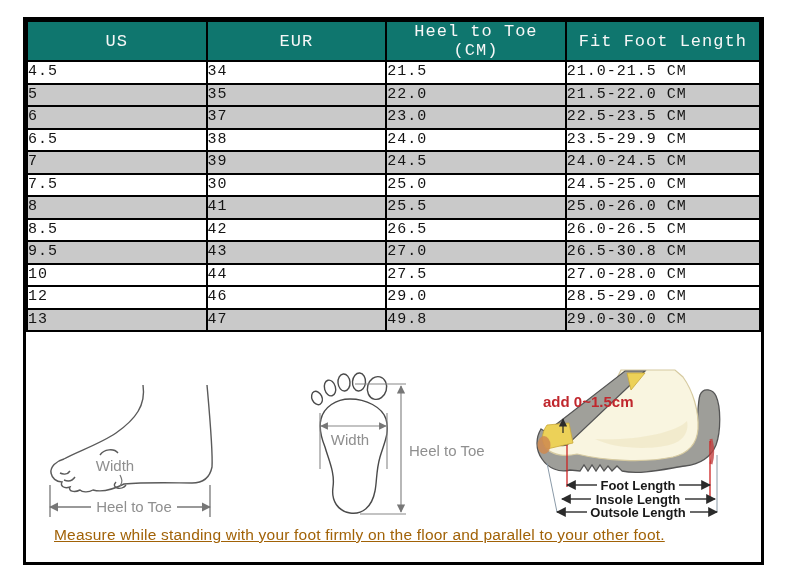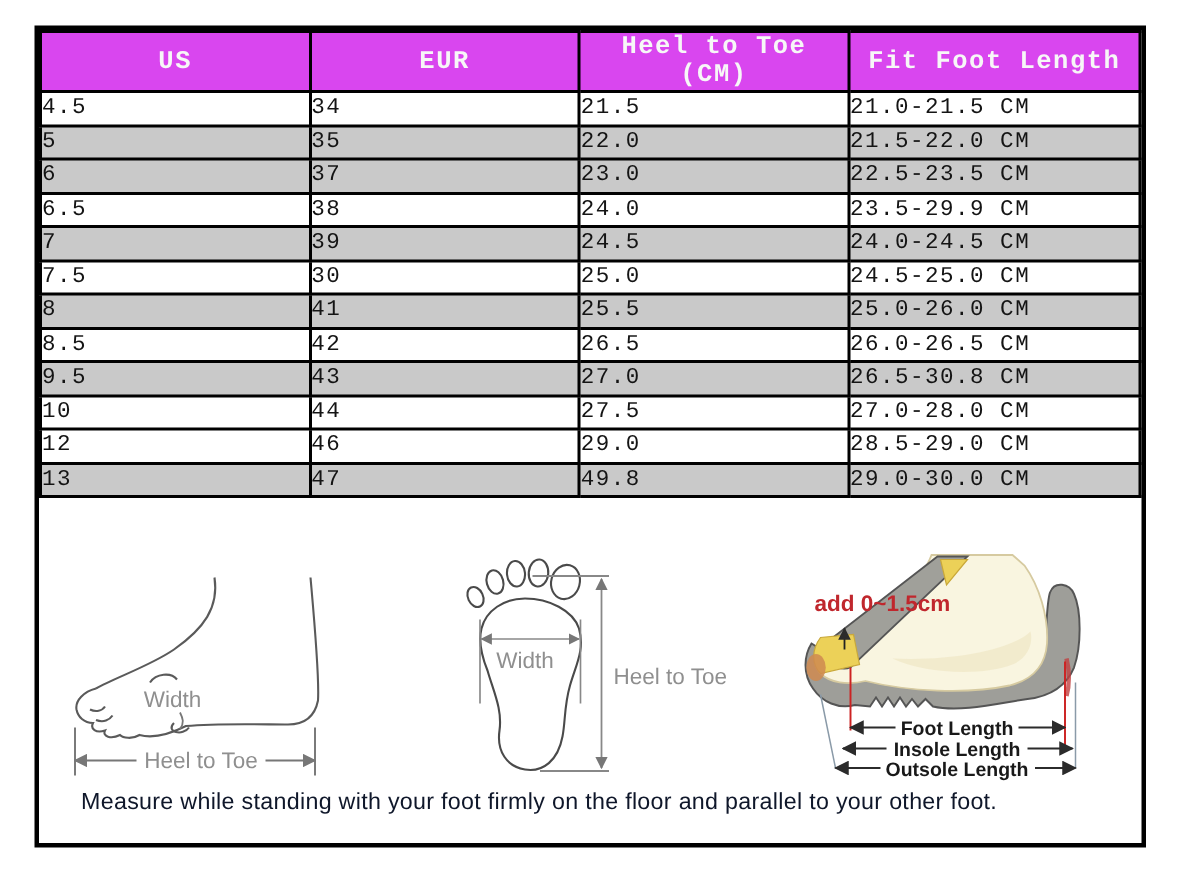--- a/index.html
+++ b/index.html
@@ -10,43 +10,44 @@
   .frame{
     position:absolute;left:23px;top:17px;width:741px;height:548px;
     border:3px solid #000;background:#fff;box-sizing:border-box;
   }
   
   table.size-table{
     width:100%;border-collapse:collapse;table-layout:fixed;
     font-family:"Liberation Mono","DejaVu Sans Mono",monospace;
   }
   table.size-table th{
-    background:#d946ef;color:#f7f7f7;font-weight:bold;
+    background:#0f766e;color:#f7f7f7;font-weight:normal;
     font-size:17px;letter-spacing:1px;height:30px;
     border:2px solid #000;padding:0;
   }
   table.size-table td{
     font-size:15px;letter-spacing:1px;
     height:20.5px;line-height:20.5px;padding:0;color:#141414;
     border:2px solid #000;background:#fff;
   }
   table.size-table tr.alt td{background:#c9c9c9;}
   
   .figures{position:absolute;left:0;top:349px;width:735px;height:193px;}
   .figures svg{position:absolute;overflow:visible;}
   #fig-side-foot{left:20px;top:10px;}
   #fig-footprint{left:274px;top:2px;}
   #fig-shoe{left:509px;top:0;}
   svg text{font-family:"Liberation Sans",sans-serif;}
   .glabel{fill:#8f8f8f;font-size:15px;}
   .blabel{fill:#191919;font-size:13px;font-weight:bold;}
   .rlabel{fill:#c0272d;font-size:15px;font-weight:bold;}
   .note{
-    position:absolute;left:28px;top:157px;font-size:15.5px;color:#0f172a;
+    position:absolute;left:28px;top:157px;font-size:15.5px;color:#a16207;
     letter-spacing:0.2px;
+    text-decoration:underline;
   }
 </style>
 </head>
 <body>
 
 <div class="frame">
 
   <table class="size-table">
     <colgroup>
       <col style="width:24.5%">

